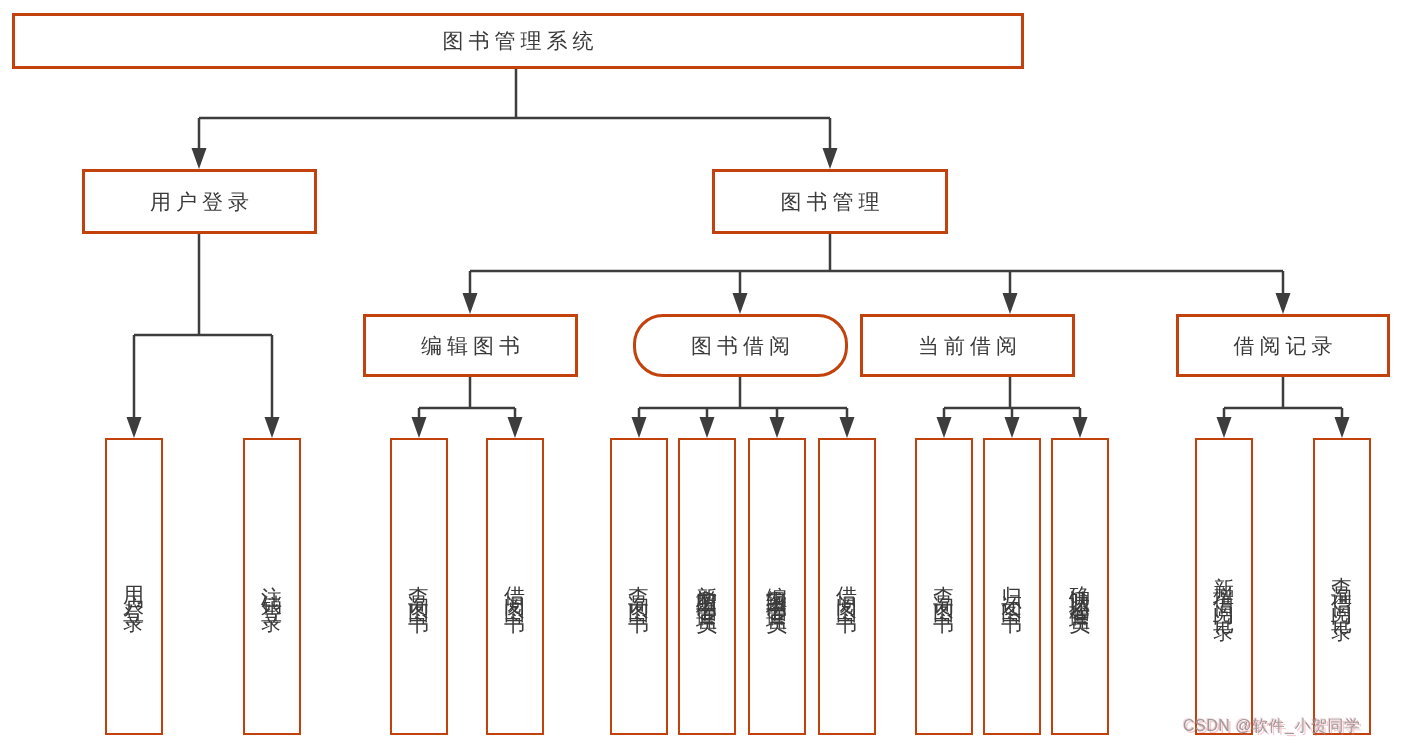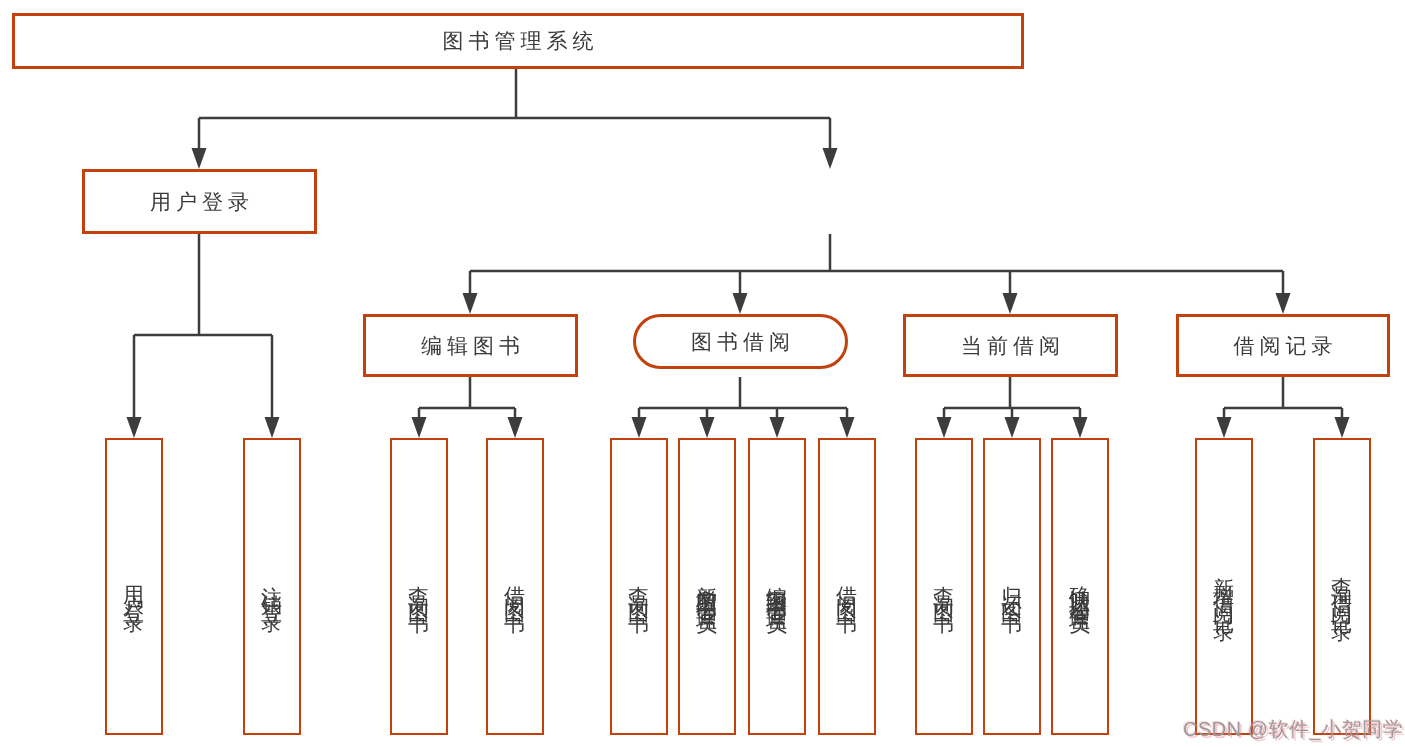--- a/index.html
+++ b/index.html
@@ -37,35 +37,35 @@
     letter-spacing: 9px;
     text-indent: 0;
     line-height: 1;
   }
   .node.tall.dense { letter-spacing: 4px; }
   
   .n-root  { left: 12px;  top: 13px;  width: 1012px; height: 56px; }
   .n-login { left: 82px;  top: 169px; width: 235px;  height: 65px; }
   .n-mgmt  { left: 712px; top: 169px; width: 236px;  height: 65px; }
   .n-l3a   { left: 363px; top: 314px; width: 215px;  height: 63px; }
-  .n-l3b   { left: 633px; top: 314px; width: 215px;  height: 55px; border-radius: 30px; }
-  .n-l3c   { left: 903px; top: 314px; width: 215px;  height: 63px; }
+  .n-l3b   { left: 633px; top: 314px; width: 215px;  height: 63px; border-radius: 30px; }
+  .n-l3c   { left: 860px; top: 314px; width: 215px;  height: 63px; }
   .n-l3d   { left: 1176px;top: 314px; width: 214px;  height: 63px; }
   .tall    { top: 438px; width: 58px; height: 297px; }
   .t-a1 { left: 105px; }  .t-a2 { left: 243px; }
   .t-b1 { left: 390px; }  .t-b2 { left: 486px; }
   .t-c1 { left: 610px; }  .t-c2 { left: 678px; }
   .t-c3 { left: 748px; }  .t-c4 { left: 818px; }
   .t-d1 { left: 915px; }  .t-d2 { left: 983px; }  .t-d3 { left: 1051px; }
   .t-e1 { left: 1195px; } .t-e2 { left: 1313px; }
   #watermark {
     position: absolute;
     left: 1183px;
     top: 716px;
-    font-size: 20px;
+    font-size: 16px;
     letter-spacing: 0.5px;
     color: #9e9a9a;
     text-shadow: 2px 2px 0 rgba(231,116,132,0.40), -1px -1px 0 rgba(231,116,132,0.30);
     white-space: nowrap;
   }
 </style>
 </head>
 <body>
 
 <div id="stage">
@@ -102,20 +102,23 @@
       <polygon points="1334.5,417 1349.5,417 1342,438"></polygon>
     </g>
   </svg>
 
   <div class="node n-root">
     <span>图书管理系统</span>
   </div>
 
   <div class="node n-login">
     <span>用户登录</span>
+  </div>
+  <div class="node n-mgmt">
+    <span>图书管理</span>
   </div>
 
   <div class="node n-l3a">
     <span>编辑图书</span>
   </div>
   <div class="node n-l3b">
     <span>图书借阅</span>
   </div>
   <div class="node n-l3c">
     <span>当前借阅</span>

